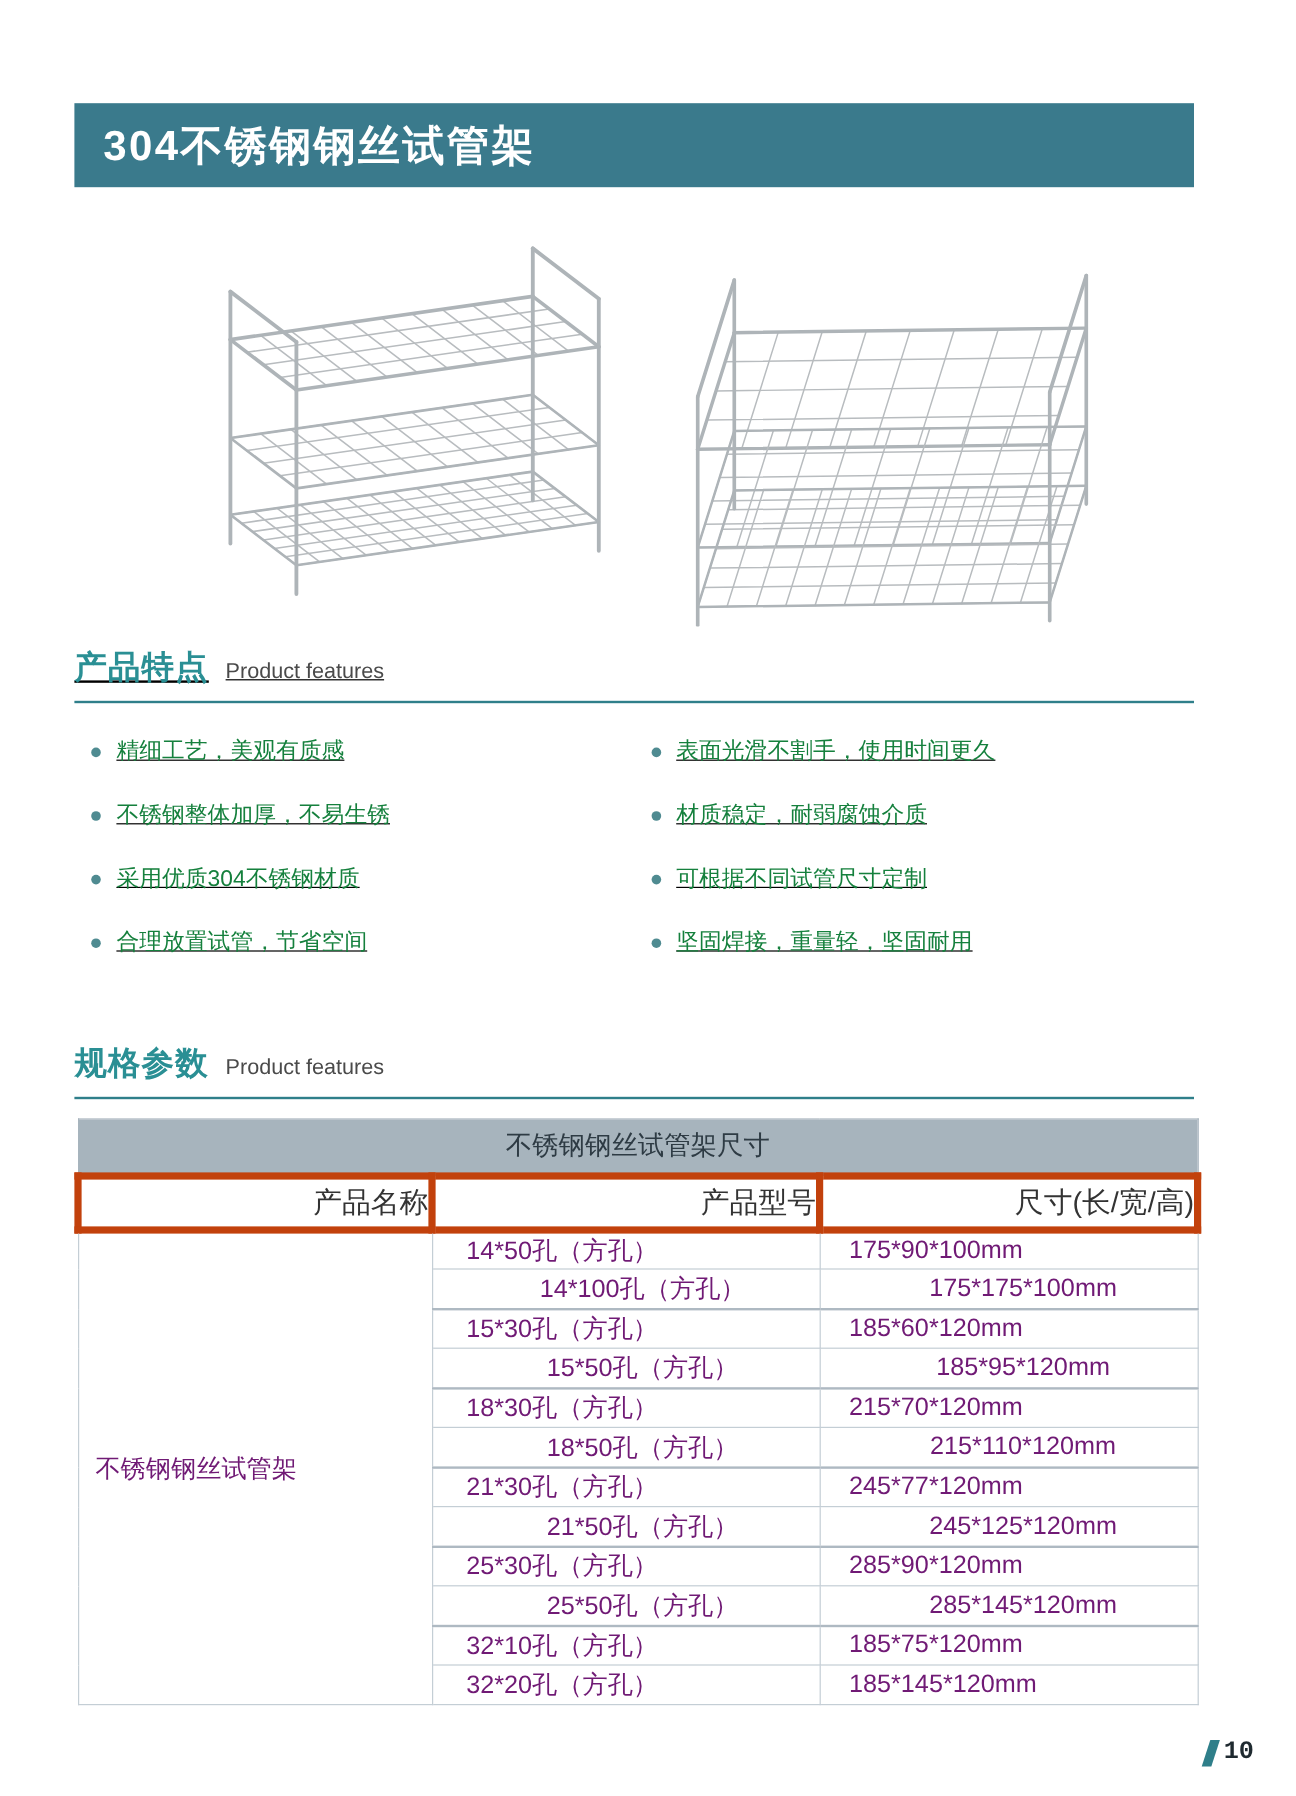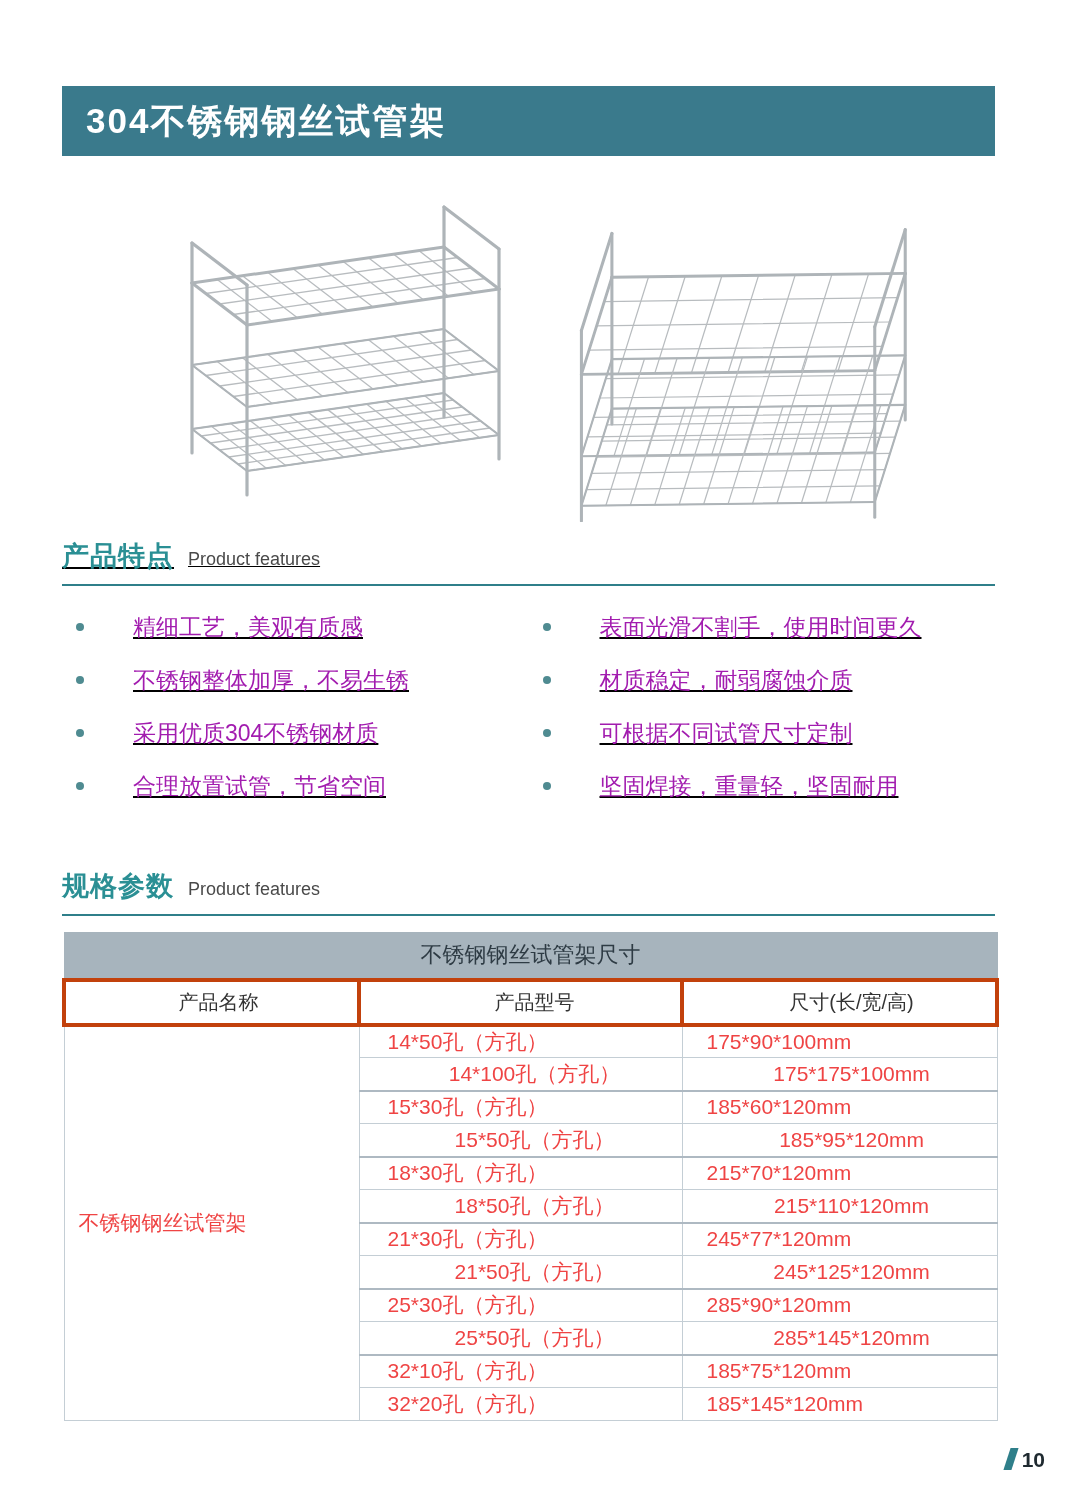--- a/index.html
+++ b/index.html
@@ -21,37 +21,37 @@
   .section-features { top:538px;text-decoration:underline; }
   .section-specs { top:868px; }
   .section-heading { display:flex; align-items:baseline; }
   .heading-zh { font-size:27px; font-weight:700; color:#2a8f94; letter-spacing:1px; }
   .heading-en { font-size:18px; color:#4a4a4a; margin-left:14px; }
   .divider { border:none; border-top:2px solid #2f7f8a; margin-top:10px; }
 
   
   .features-columns { display:flex; margin-top:26px; }
   .feature-list { list-style:none; width:50%; padding-left:14px; }
-  .feature-list li { display:flex; margin-bottom:23px; font-size:23px; color:#a21caf; line-height:30px;gap:36px; }
+  .feature-list li { display:flex; margin-bottom:23px; font-size:19px; color:#15803d; line-height:30px; }
   .bullet { flex:none; width:8px; height:8px; border-radius:50%; background:#4f8b91; margin:11px 13px 0 0; }
 
   
   .spec-table { width:933px; margin-top:16px; border-collapse:collapse; table-layout:fixed;
     border:1px solid #b0bcc4; }
   .band { height:47px; background:#a7b4bd; border:1px solid #a7b4bd; color:#2e3b44;
     font-size:22px; font-weight:400; text-align:center; }
-  th.colhead { height:45px; background:#ffffff; border:4px solid #c2410c;
-    font-size:20px; font-weight:400; color:#333333; text-align:center; }
-  .spec-table td { height:33px; border:1px solid #c4ced5; font-size:21px; color:#ef4444; }
+  th.colhead { height:45px; background:#ffffff; border:6px solid #c2410c;
+    font-size:24px; font-weight:400; color:#333333; text-align:right; }
+  .spec-table td { height:33px; border:1px solid #c4ced5; font-size:21px; color:#701a75; }
   .pad1 { padding-left:14px; } .pad2 { padding-left:28px; } .pad3 { padding-left:24px; }
   .name-cell { padding-left:14px; vertical-align:middle;margin-top:44px; }
   tr.group-end td { border-bottom:2px solid #aeb9c2;text-align:center; }
 
   
-  .footer { position:absolute; right:35px; bottom:25px; display:flex; align-items:flex-start; }
+  .footer { position:absolute; right:35px; bottom:25px; display:flex; align-items:center;font-family:Liberation Mono, monospace; }
   .slash { display:inline-block; width:8px; height:22px; background:#2f7f8a;
     transform:skewX(-18deg); margin-right:7px; }
   .page-num { font-size:21px; font-weight:700; color:#1f2a30; }
 </style>
 </head>
 <body>
 
 <div class="page">
 
   <div class="title-bar">

